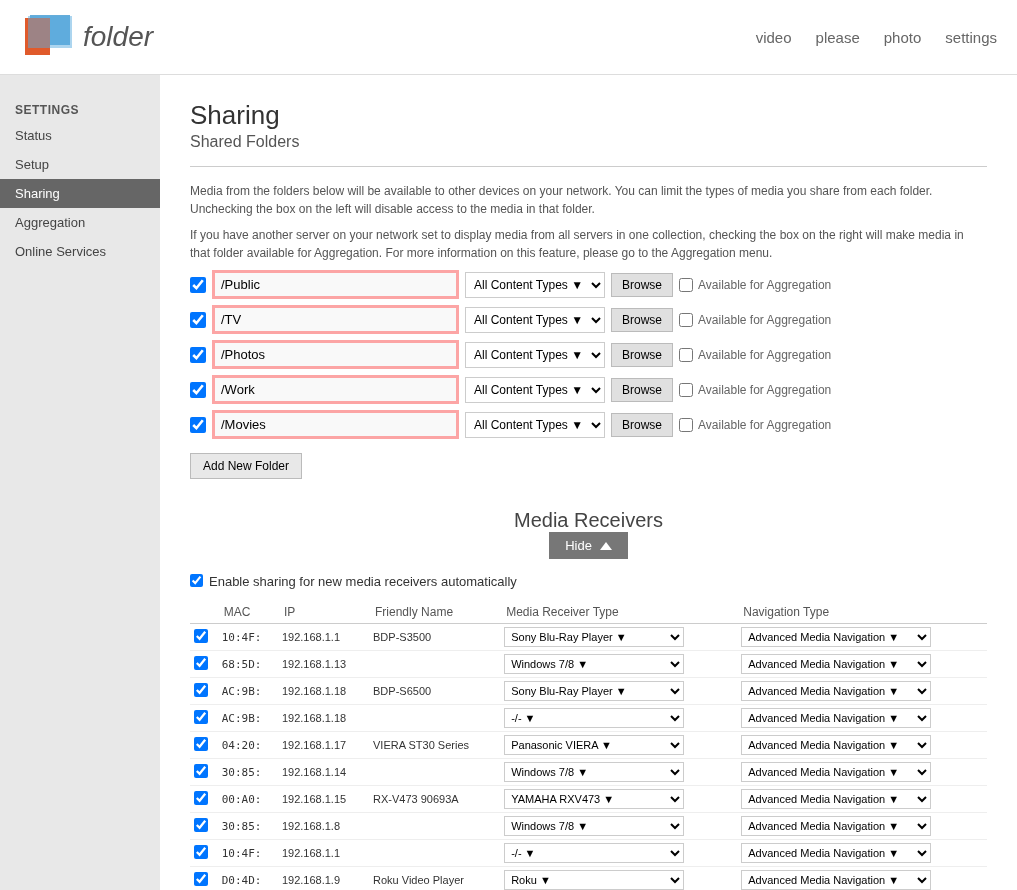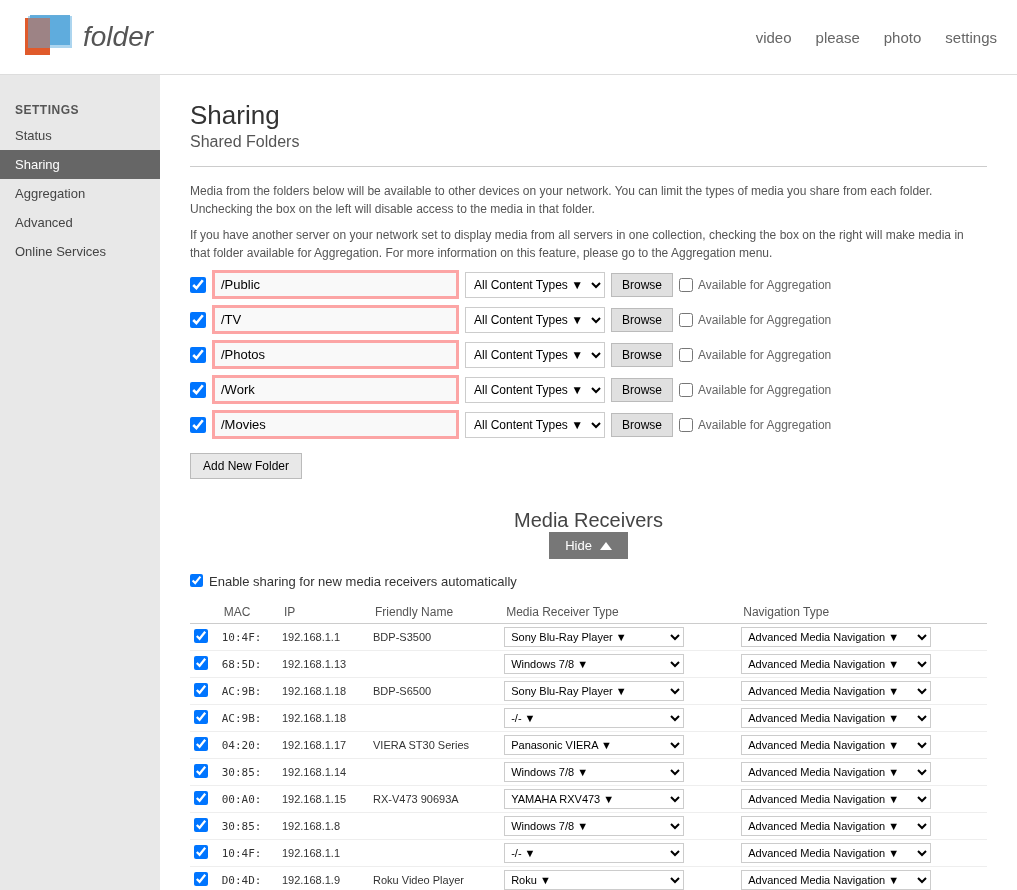--- a/index.html
+++ b/index.html
@@ -266,23 +266,23 @@
     <a class="nav-link">photo</a>
     <a class="nav-link">settings</a>
   </div>
 </div>
 
 <div id="layout">
 
   <div id="sidebar">
     <div class="sidebar-section-title">SETTINGS</div>
     <div class="sidebar-item">Status</div>
+    <div class="sidebar-item">Setup</div>
     <div class="sidebar-item active">Sharing</div>
     <div class="sidebar-item">Aggregation</div>
-    <div class="sidebar-item">Advanced</div>
     <div class="sidebar-item">Online Services</div>
   </div>
 
   <div id="main">
     <h1 class="page-title">Sharing</h1>
     <div class="page-subtitle">Shared Folders</div>
     <hr class="divider">
     <p class="info-text">Media from the folders below will be available to other devices on your network. You can limit the types of media you share from each folder. Unchecking the box on the left will disable access to the media in that folder.</p>
     <p class="info-text">If you have another server on your network set to display media from all servers in one collection, checking the box on the right will make media in that folder available for Aggregation. For more information on this feature, please go to the Aggregation menu.</p>
 

